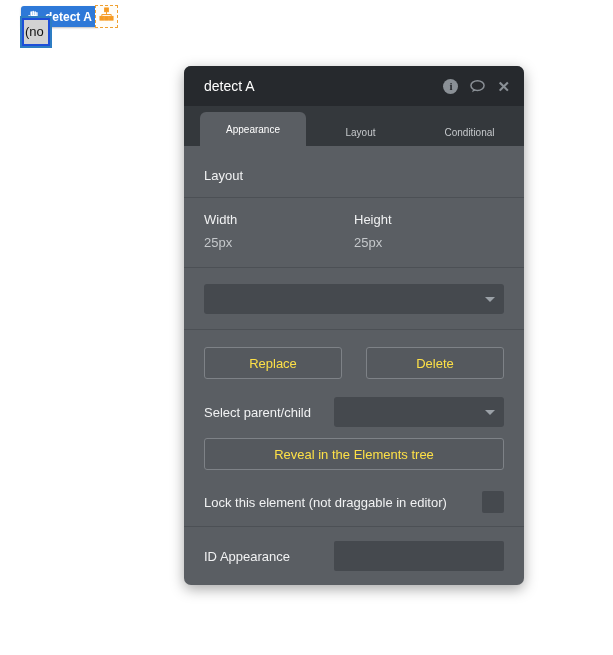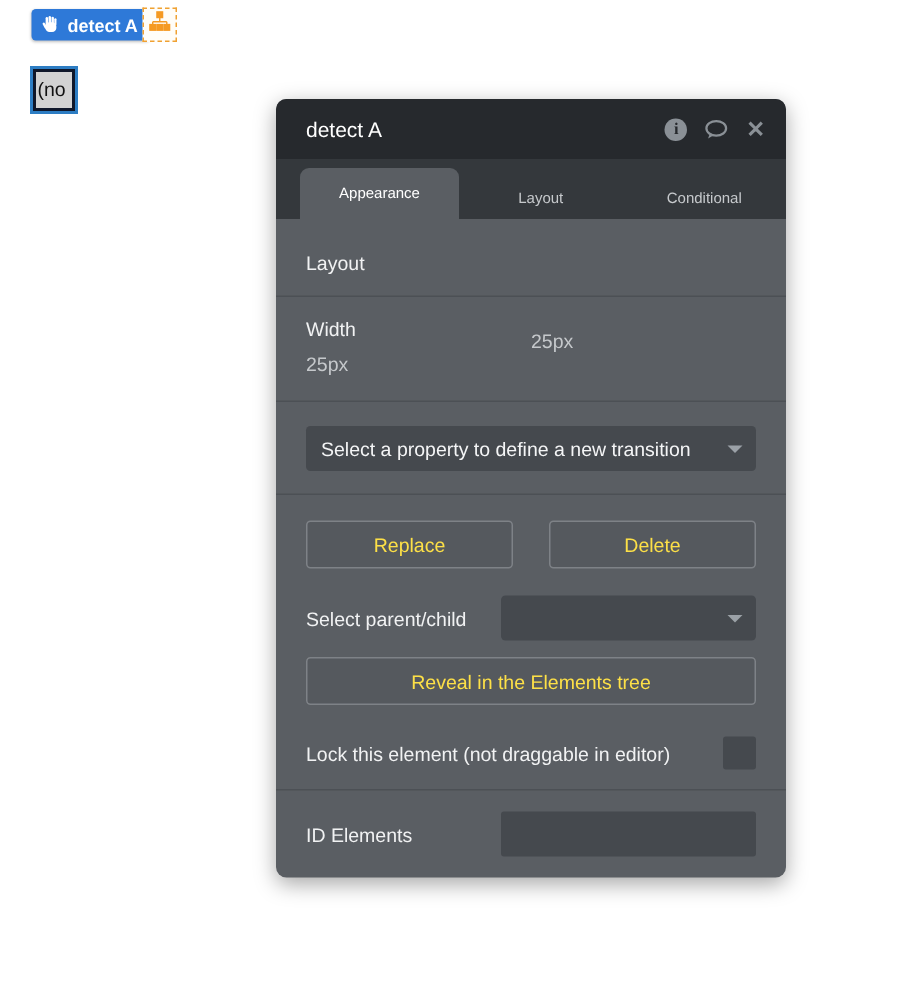--- a/index.html
+++ b/index.html
@@ -23,24 +23,24 @@
   }
   .hand-icon { display:flex; align-items:center; }
   .orange-box {
     position:absolute; left:95px; top:5px;
     width:23px; height:23px;
     border:1px dashed #f0a132;
     background:#fffdf8;
     display:flex; align-items:center; justify-content:center;
   }
   .clipped-el {
-    position:absolute; left:22px; top:46px;
+    position:absolute; left:22px; top:18px;
     width:28px; height:28px;
     background:#d2d2d2;
-    border:2px solid #0f172a;
+    border:2px solid #1d4ed8;
     outline:2px solid #2d7dc3;
     overflow:hidden;
     font-size:13px; color:#111;
     line-height:24px; padding-left:1px;
     white-space:nowrap;
   }
 
   
   .panel {
     position:absolute; left:184px; top:66px;
@@ -216,27 +216,27 @@
   <div class="section sec-style">
     <div class="field-label">Layout</div>
   </div>
 
   <div class="section sec-dims">
     <div class="dim-col">
       <div class="field-label">Width</div>
       <div class="field-value">25px</div>
     </div>
     <div class="dim-col">
+      <div class="field-label">Height</div>
       <div class="field-value">25px</div>
     </div>
   </div>
 
   <div class="section sec-transition">
     <div class="dropdown">
-      <span>Select a property to define a new transition</span>
       <span class="caret"></span>
     </div>
   </div>
 
   <div class="section sec-actions">
     <div class="btn-row">
       <div class="btn">Replace</div>
       <div class="btn">Delete</div>
     </div>
     <div class="row-between">
@@ -247,17 +247,17 @@
       </div>
     </div>
     <div class="btn wide">Reveal in the Elements tree</div>
     <div class="lock-row">
       <span class="field-label">Lock this element (not draggable in editor)</span>
       <span class="checkbox"></span>
     </div>
   </div>
 
   <div class="section sec-id">
-    <span class="field-label">ID Elements</span>
+    <span class="field-label">ID Appearance</span>
     <input class="text-input" type="text" value="" style="">
   </div>
 
 </div>
 
 </body></html>

